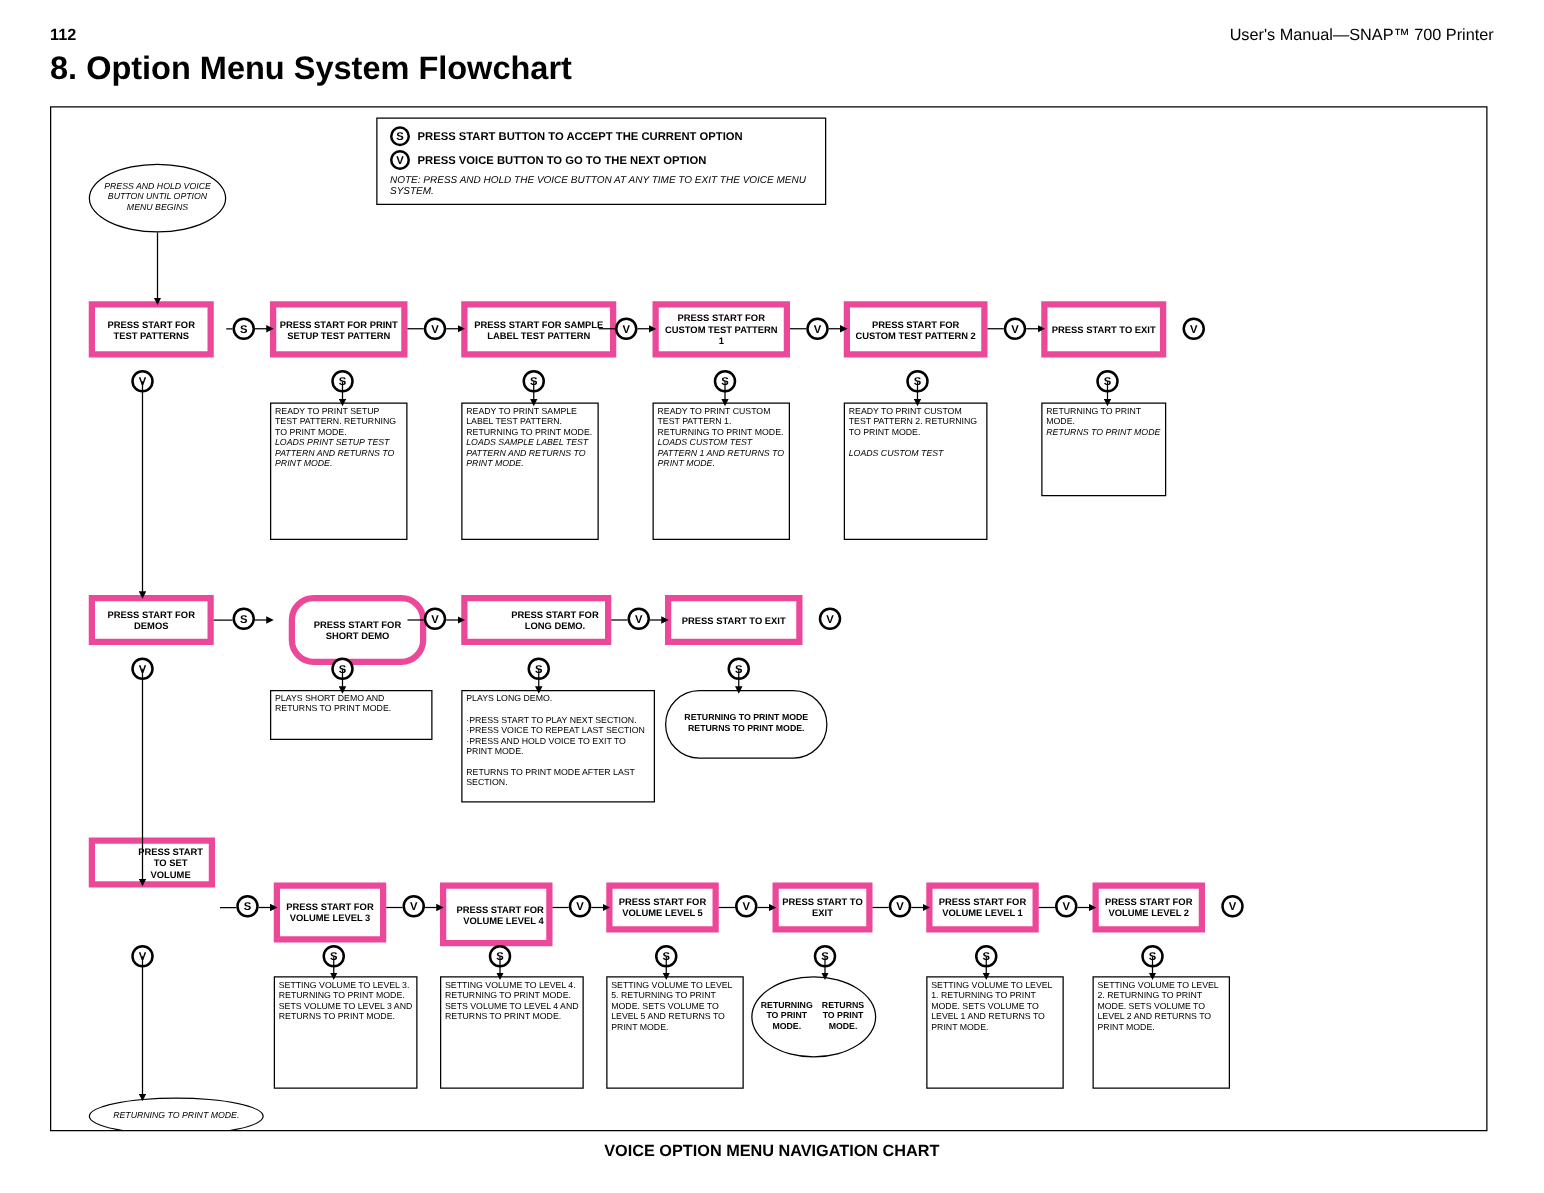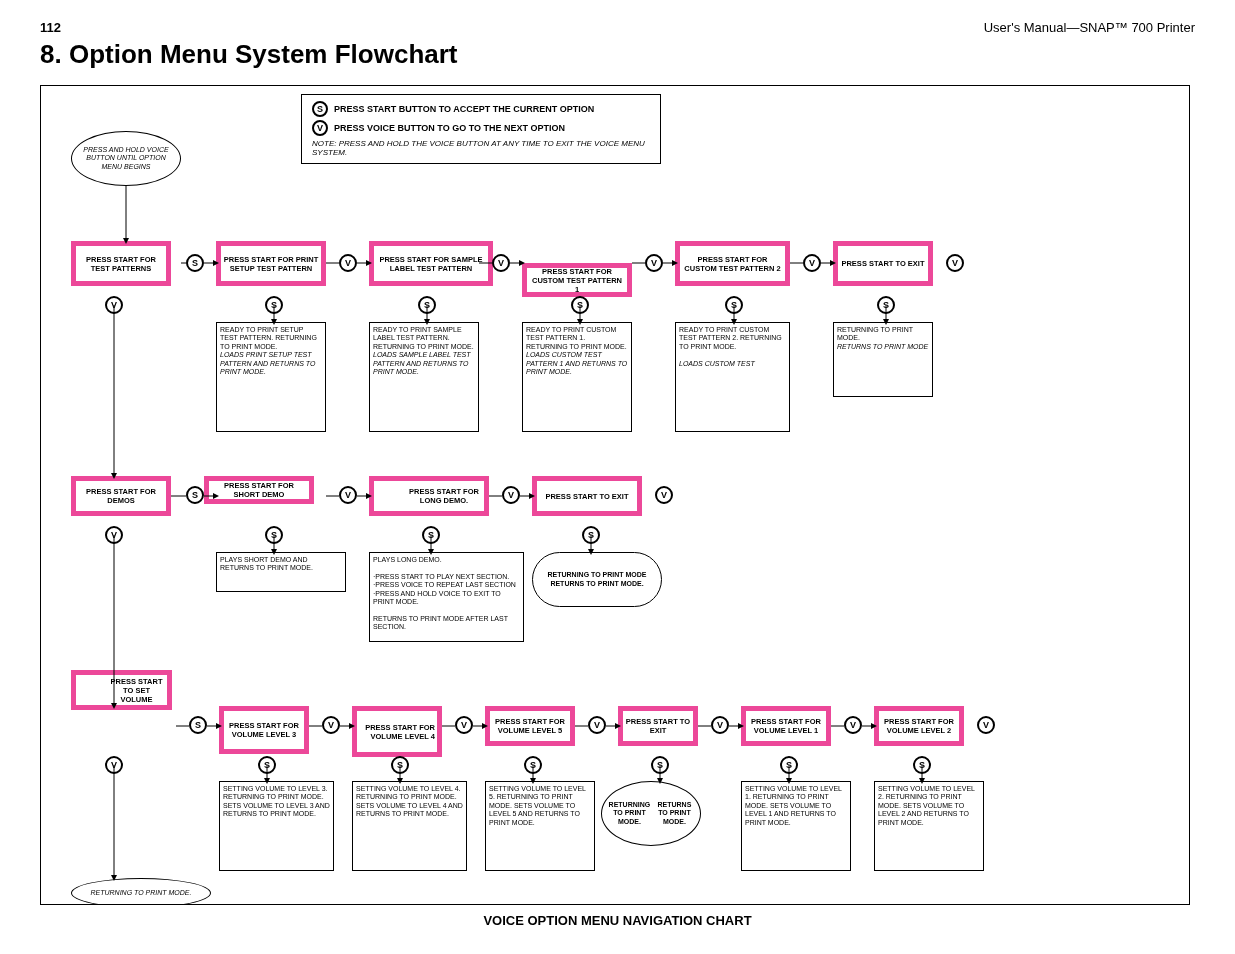--- a/index.html
+++ b/index.html
@@ -175,21 +175,21 @@
   </div>
 
   <div class="fc-circle" style="left:298px;top:168px;">V</div>
 
   <div class="fc-rect" style="left:328px;top:155px;width:124px;height:45px;">
     PRESS START FOR SAMPLE LABEL TEST PATTERN
   </div>
 
   <div class="fc-circle" style="left:451px;top:168px;">V</div>
 
-  <div class="fc-rect" style="left:481px;top:155px;width:110px;height:34px;margin-top:22px;">
+  <div class="fc-rect" style="left:481px;top:155px;width:110px;height:45px;">
     PRESS  START FOR CUSTOM TEST PATTERN 1
   </div>
 
   <div class="fc-circle" style="left:604px;top:168px;">V</div>
 
   <div class="fc-rect" style="left:634px;top:155px;width:115px;height:45px;">
     PRESS START FOR CUSTOM TEST PATTERN 2
   </div>
 
   <div class="fc-circle" style="left:762px;top:168px;">V</div>
@@ -232,21 +232,21 @@
     RETURNING TO PRINT MODE.<br>
     <span class="italic">RETURNS TO PRINT MODE</span>
   </div>
 
   <div class="fc-rect" style="left:30px;top:390px;width:100px;height:40px;">
     PRESS START FOR DEMOS
   </div>
 
   <div class="fc-circle" style="left:145px;top:400px;">S</div>
 
-  <div class="fc-rect" style="left:163px;top:390px;width:110px;height:28px;">
+  <div class="fc-rect" style="left:190px;top:390px;width:110px;height:56px;border-radius:20px;">
     PRESS START FOR SHORT DEMO
   </div>
 
   <div class="fc-circle" style="left:298px;top:400px;">V</div>
 
   <div class="fc-rect" style="left:328px;top:390px;width:120px;height:40px;padding-left:32px;">
     PRESS START FOR LONG DEMO.
   </div>
 
   <div class="fc-circle" style="left:461px;top:400px;">V</div>

